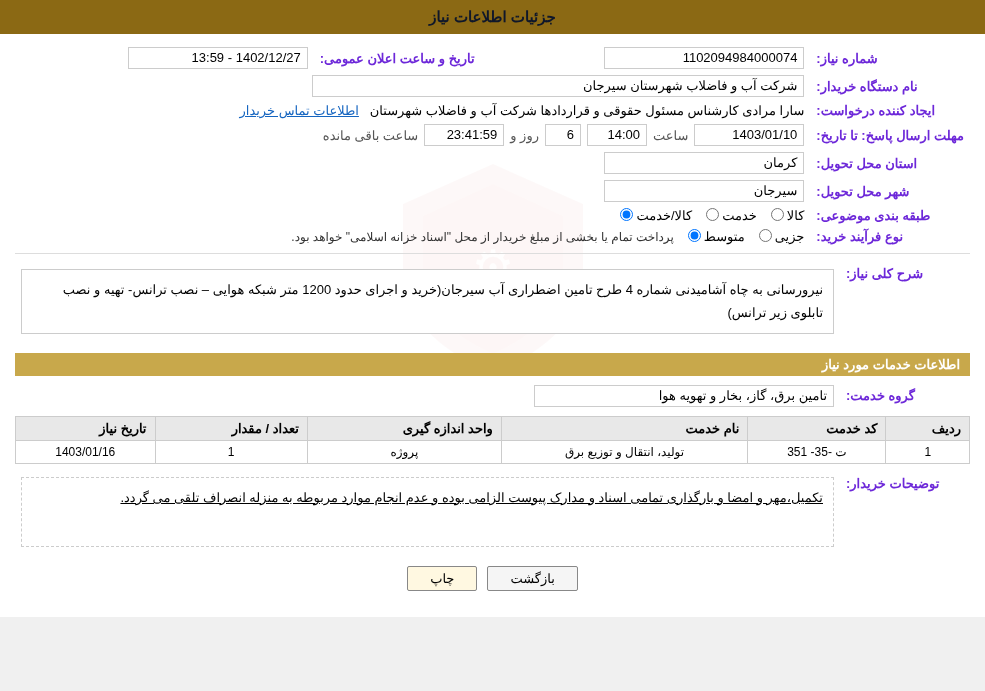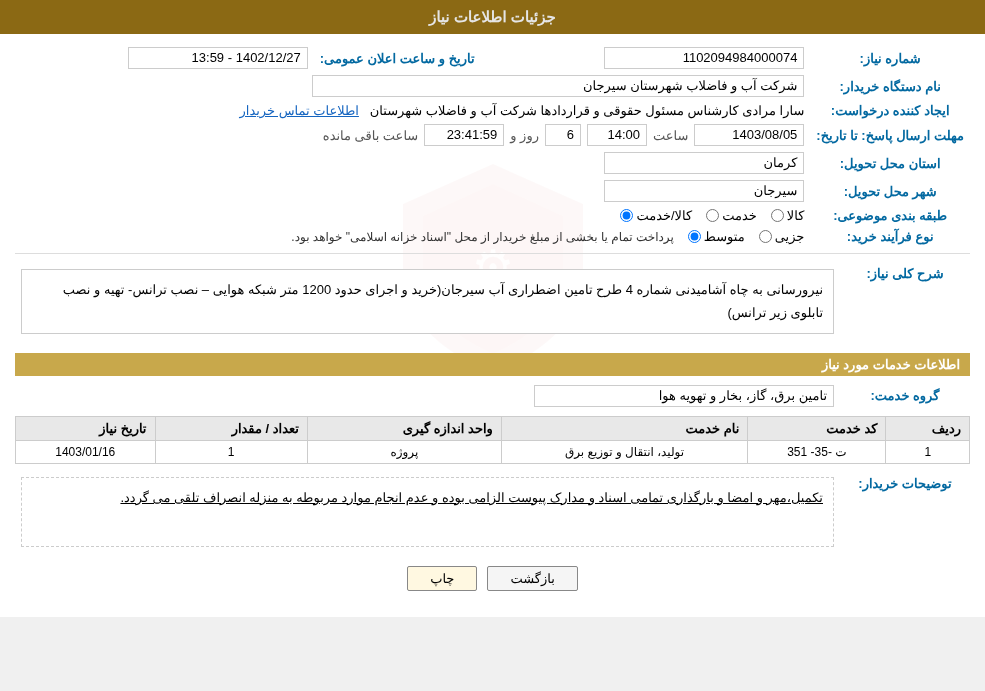--- a/index.html
+++ b/index.html
@@ -9,21 +9,21 @@
       background: #f0f0f0;
       direction: rtl;
     }
     .page-wrapper {
       max-width: 985px;
       margin: 0 auto;
       background: #fff;
     }
     .header {
       background: #8B6914;
-      color: #e5e5e5;
+      color: #0f172a;
       text-align: center;
       padding: 8px 16px;
       font-size: 15px;
       font-weight: bold;
     }
     .content {
       padding: 10px 15px;
     }
     .section-title {
       background: #c8a84b;
@@ -35,24 +35,24 @@
     }
     .info-table {
       width: 100%;
       border-collapse: collapse;
     }
     .info-table td {
       padding: 3px 6px;
       vertical-align: middle;
     }
     .label-cell {
-      color: #0369a1;
+      color: #6d28d9;
       font-weight: bold;
       white-space: nowrap;
-      text-align: center;
+      text-align: left;
       width: 130px;
     }
     .value-cell {
       text-align: right;
     }
     .input-box {
       border: 1px solid #ccc;
       padding: 2px 6px;
       background: #fff;
       min-height: 22px;
@@ -63,21 +63,21 @@
       text-decoration: underline;
       cursor: pointer;
     }
     .radio-group {
       display: flex;
       gap: 14px;
       align-items: center;
     }
     .radio-item {
       display: flex;
-      align-items: center;
+      align-items: flex-start;
       gap: 3px;
     }
     .divider {
       border: none;
       border-top: 1px solid #ddd;
       margin: 6px 0;
     }
     .description-box {
       border: 1px solid #ccc;
       padding: 8px 10px;
@@ -208,21 +208,21 @@
               <span>سارا مرادی کارشناس مسئول حقوقی و قراردادها شرکت آب و فاضلاب شهرستان</span>
               &nbsp;
               <span class="link-blue">اطلاعات تماس خریدار</span>
             </td>
           </tr>
 
           <tr>
             <td class="label-cell">مهلت ارسال پاسخ: تا تاریخ:</td>
             <td class="value-cell" colspan="3">
               <div class="date-row">
-                <span class="input-box" style="width:110px;">1403/08/05</span>
+                <span class="input-box" style="width:110px;">1403/01/10</span>
                 <span class="inline-label">ساعت</span>
                 <span class="input-box" style="width:60px;">14:00</span>
                 <span class="input-box" style="width:36px;">6</span>
                 <span class="inline-label">روز و</span>
                 <span class="input-box" style="width:80px;">23:41:59</span>
                 <span class="inline-label">ساعت باقی مانده</span>
               </div>
             </td>
           </tr>
 

